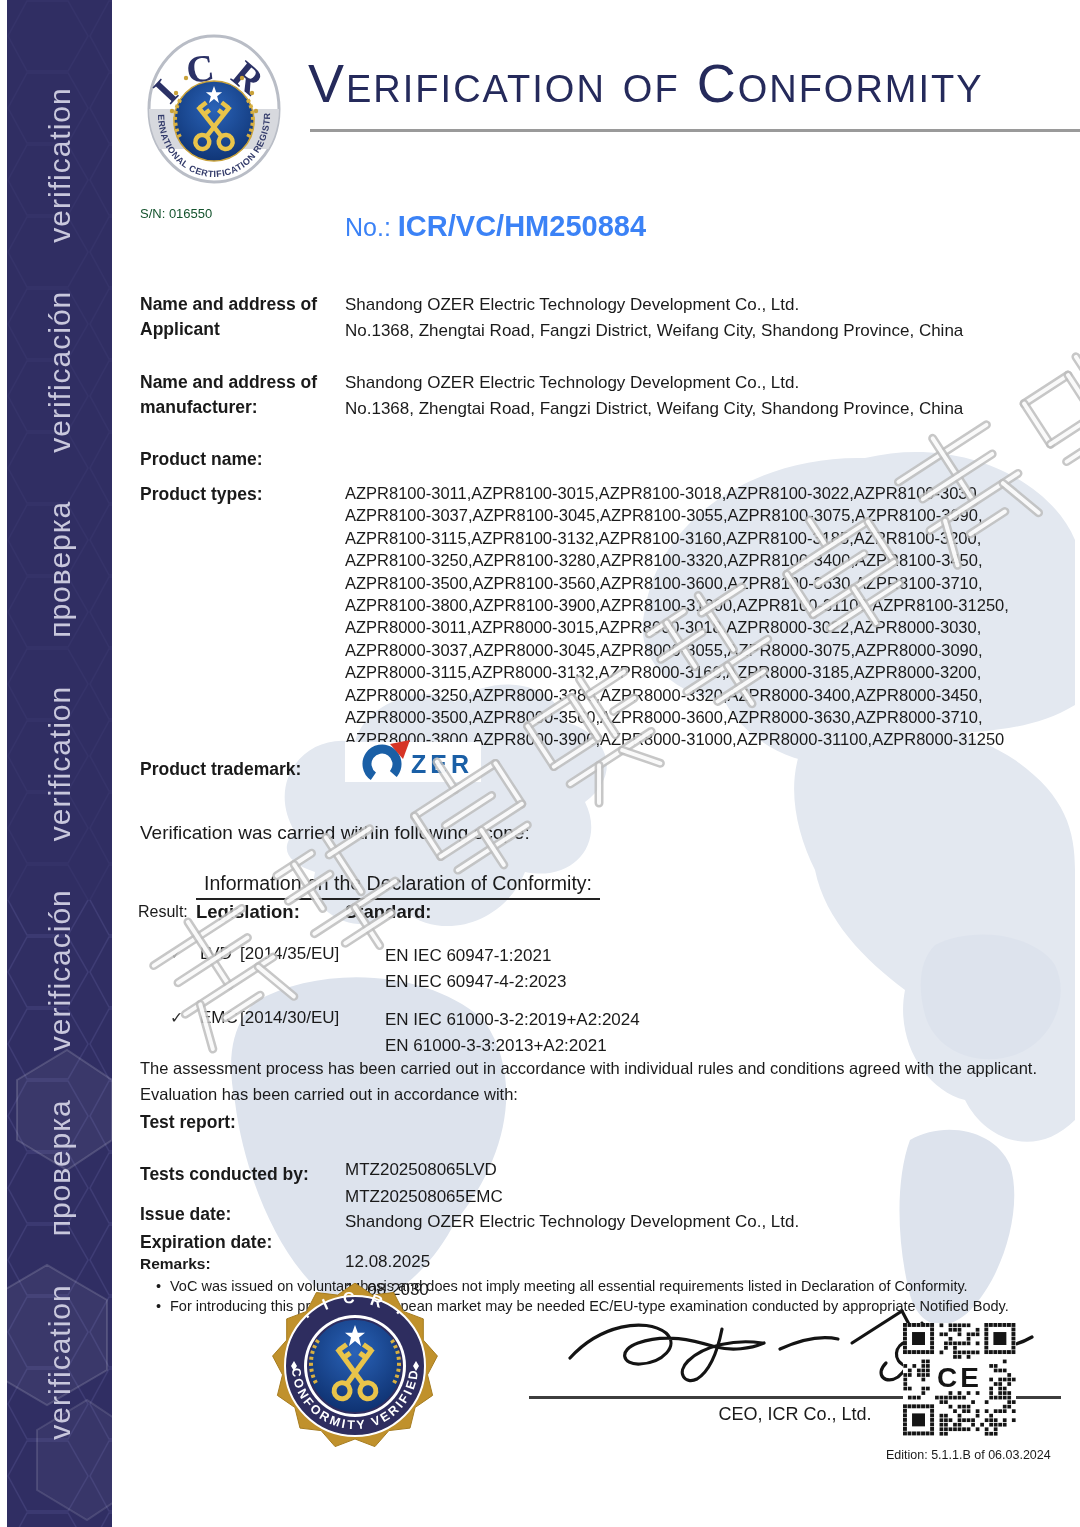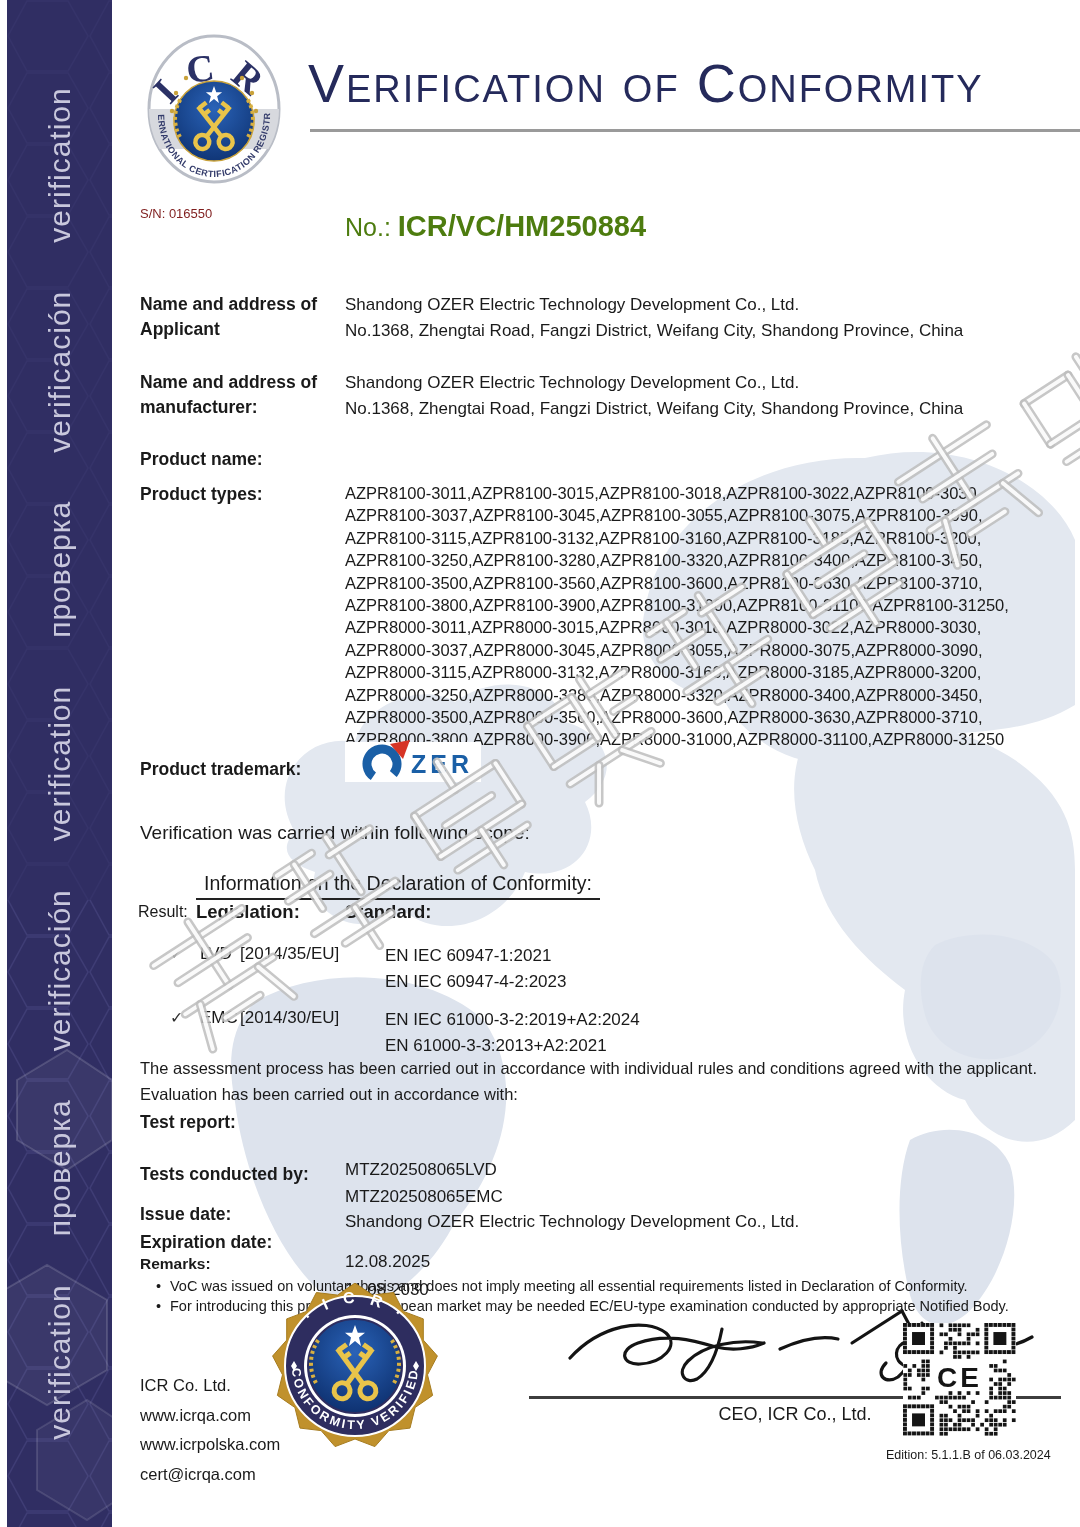--- a/index.html
+++ b/index.html
@@ -11,22 +11,22 @@
   #sidebar{position:absolute;left:7px;top:0;width:105px;height:1527px;background:#302e63;z-index:3;}
   #sidebar svg{position:absolute;left:0;top:0;}
   #sidebar-text-box{position:absolute;left:0;top:1527px;width:1527px;height:105px;
     transform:rotate(-90deg);transform-origin:0 0;display:flex;align-items:center;justify-content:center;}
   #sidebar-text-box span{font-size:30px;color:#c8c7dc;letter-spacing:1px;white-space:pre;}
   
   #top-logo{position:absolute;left:146px;top:33px;width:136px;height:152px;z-index:2;}
   #page-title{position:absolute;left:308px;top:52px;margin:0;font-weight:400;z-index:2;
     font-variant-caps:small-caps;font-size:54px;letter-spacing:2px;color:#252a5b;white-space:nowrap;}
   #title-rule{position:absolute;left:310px;top:129px;width:770px;height:3px;background:#9a9a9a;z-index:2;}
-  #serial{position:absolute;left:140px;top:206px;font-size:13px;color:#7f1d1d;z-index:2;}
-  #cert-no{position:absolute;left:345px;top:210px;font-size:25px;color:#4d7c0f;z-index:2;}
+  #serial{position:absolute;left:140px;top:206px;font-size:13px;color:#14532d;z-index:2;}
+  #cert-no{position:absolute;left:345px;top:210px;font-size:25px;color:#3b82f6;z-index:2;}
   #cert-no b{font-size:29px;}
   
   .lbl{position:absolute;left:140px;width:205px;font-weight:bold;font-size:17.5px;line-height:25px;z-index:2;}
   .val{position:absolute;left:345px;width:700px;font-size:17px;line-height:25.5px;z-index:2;}
   
   #ptype-rows{position:absolute;left:345px;top:482px;width:668px;z-index:2;}
   .ptype-row{display:flex;font-size:16.5px;line-height:22.4px;white-space:nowrap;}
   
   #tm-logo{position:absolute;left:345px;top:742px;width:136px;height:40px;background:#fff;z-index:2;
     display:flex;align-items:center;justify-content:flex-end;}
@@ -608,26 +608,20 @@
         <rect x="0" y="99.43999999999998" width="3.9199999999999995" height="3.9199999999999995"></rect>
         <rect x="27.119999999999997" y="99.43999999999998" width="3.9199999999999995" height="3.9199999999999995"></rect>
         <rect x="0" y="103.95999999999998" width="3.9199999999999995" height="3.9199999999999995"></rect>
         <rect x="27.119999999999997" y="103.95999999999998" width="3.9199999999999995" height="3.9199999999999995"></rect>
         <rect x="9.04" y="90.39999999999998" width="12.959999999999999" height="12.959999999999999"></rect>
       </g>
     <text x="56.5" y="64" font-size="28" font-weight="bold" letter-spacing="3" fill="#151515" text-anchor="middle" font-family="Liberation Sans, sans-serif">CE</text>
   </svg>
   <div id="edition">Edition: 5.1.1.B of 06.03.2024</div>
 
-  <div id="footer-left">
-    <div>ICR Co. Ltd.</div>
-    <div>www.icrqa.com</div>
-    <div>www.icrpolska.com</div>
-    <div>cert@icrqa.com</div>
-  </div>
 
   <div id="watermark">
     <span class="wm-text">仅供查阅打印无效</span>
     <svg id="wm-glyphs" width="1190" height="150">
         <line x1="22.56" y1="30.84" x2="127.44" y2="30.84" stroke="#bdbdbd" stroke-width="9" stroke-opacity="0.85" stroke-linecap="round"></line>
         <line x1="22.56" y1="30.84" x2="127.44" y2="30.84" stroke="#ffffff" stroke-width="4" stroke-opacity="0.9" stroke-linecap="round"></line>
         <line x1="75" y1="12.9" x2="75" y2="88.8" stroke="#bdbdbd" stroke-width="9" stroke-opacity="0.85" stroke-linecap="round"></line>
         <line x1="75" y1="12.9" x2="75" y2="88.8" stroke="#ffffff" stroke-width="4" stroke-opacity="0.9" stroke-linecap="round"></line>
         <line x1="33.6" y1="58.44" x2="116.4" y2="58.44" stroke="#bdbdbd" stroke-width="9" stroke-opacity="0.85" stroke-linecap="round"></line>
         <line x1="33.6" y1="58.44" x2="116.4" y2="58.44" stroke="#ffffff" stroke-width="4" stroke-opacity="0.9" stroke-linecap="round"></line>

